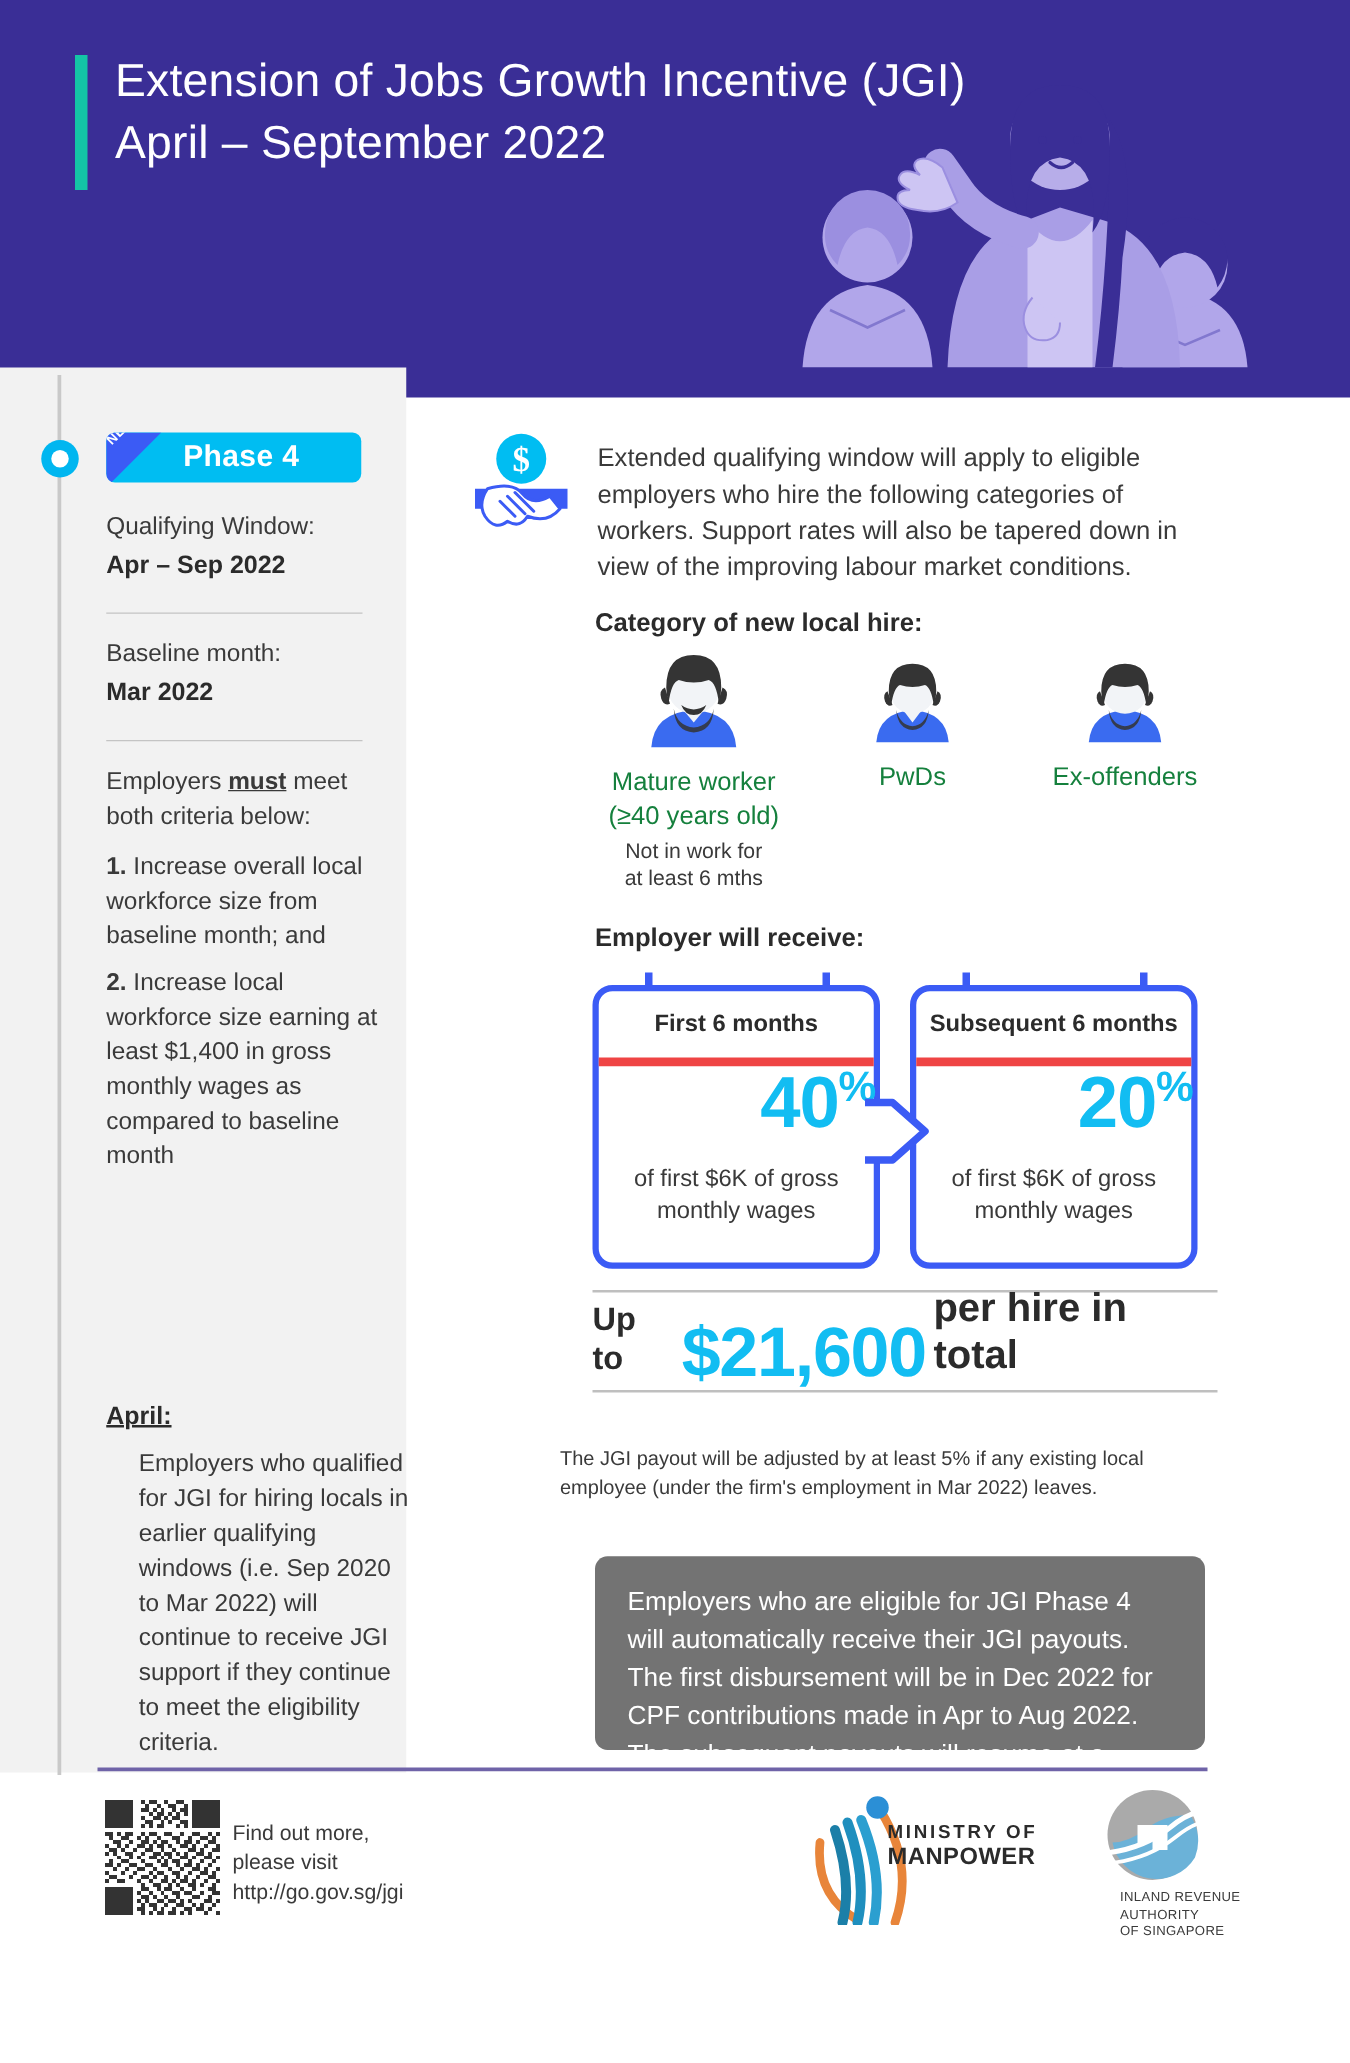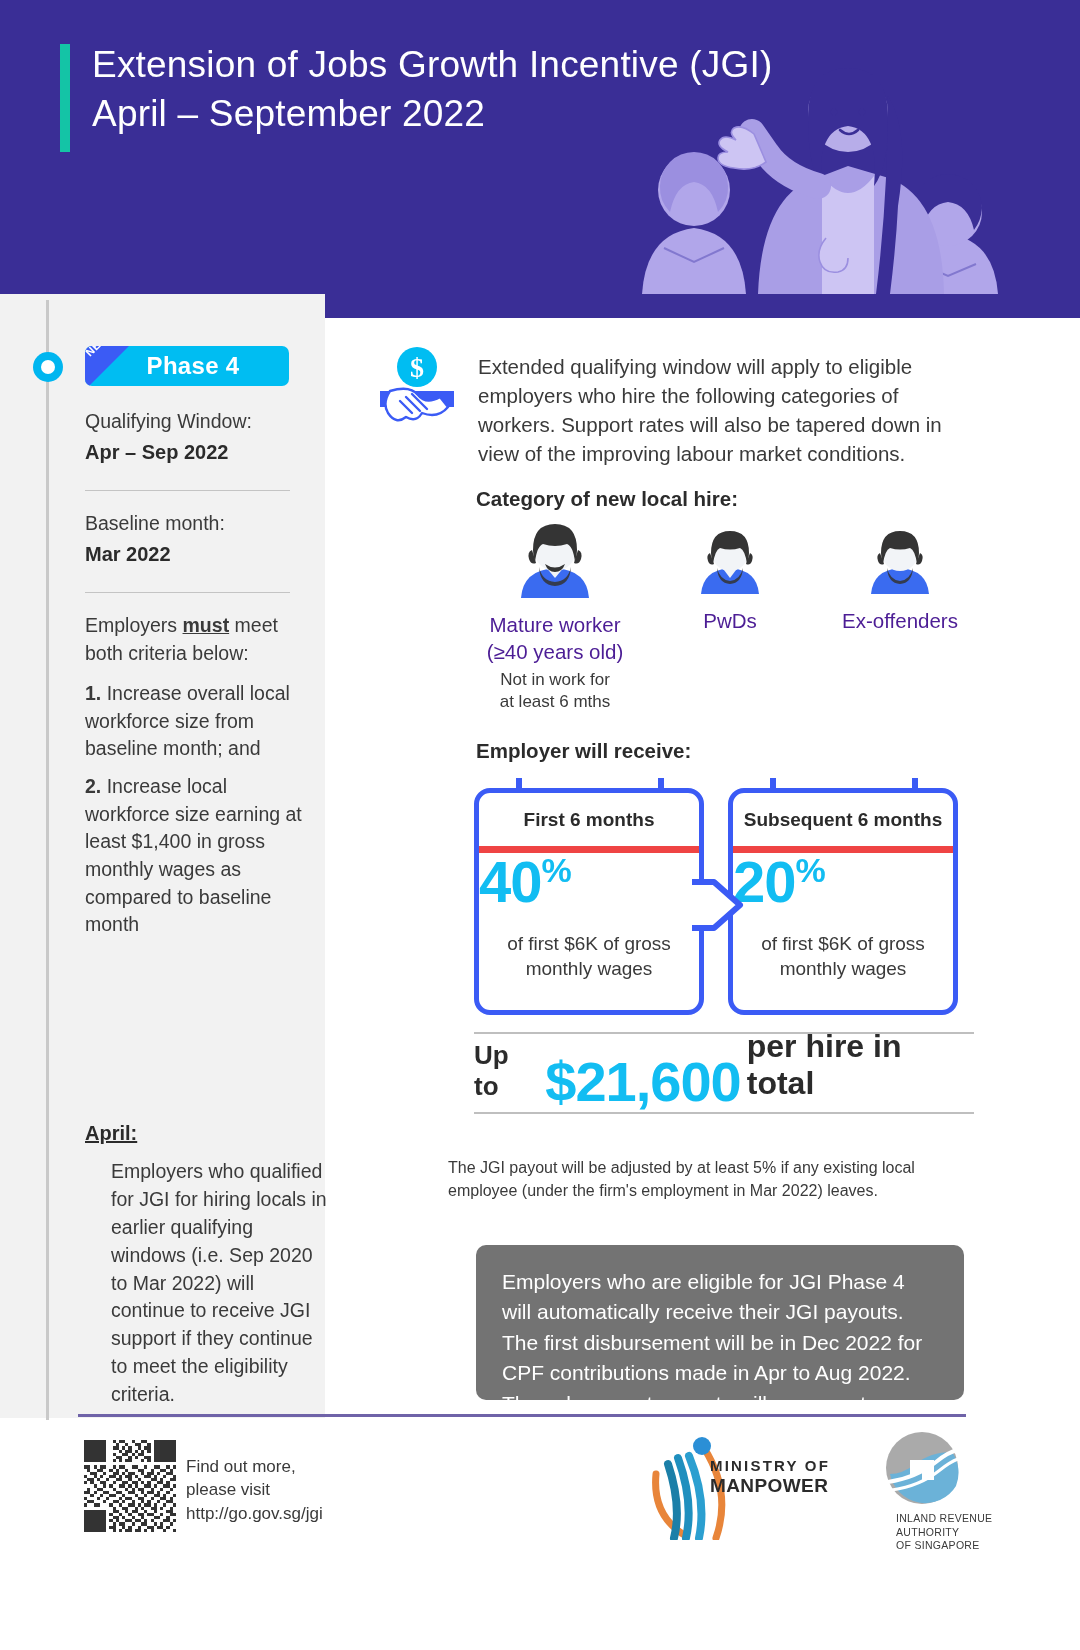--- a/index.html
+++ b/index.html
@@ -84,40 +84,40 @@
 
   
   .intro-icon{position:absolute;left:378px;top:345px;width:78px;height:78px;}
   .intro-text{position:absolute;left:478px;top:352px;width:500px;font-size:20.5px;line-height:1.42;}
 
   .cat-title{position:absolute;left:476px;top:487px;font-size:20.5px;font-weight:bold;color:#2b2b2b;}
 
   .persons{position:absolute;left:470px;top:520px;width:520px;height:200px;}
   .person{position:absolute;width:170px;text-align:center;}
   .person .av{width:84px;height:78px;margin:0 auto;}
-  .person .nm{font-size:20.5px;color:#4c1d95;line-height:1.3;margin-top:10px;}
+  .person .nm{font-size:20.5px;color:#15803d;line-height:1.3;margin-top:10px;}
   .person .sub{font-size:17px;color:#3a3a3a;line-height:1.28;margin-top:4px;}
 
   .recv-title{position:absolute;left:476px;top:739px;font-size:20.5px;font-weight:bold;color:#2b2b2b;}
 
   .boxwrap{position:absolute;left:474px;top:778px;width:500px;height:240px;}
   .paybox{
     position:absolute;top:10px;width:230px;height:227px;
     border:5px solid #3b5bf5;border-radius:16px;box-sizing:border-box;background:#ffffff;
   }
   .paybox.b1{left:0;}
   .paybox.b2{left:254px;}
   .paybox .bhead{
     position:absolute;left:0;top:0;width:100%;height:60px;
     display:flex;align-items:center;justify-content:center;
     font-size:19px;font-weight:bold;color:#2b2b2b;
     border-bottom:7px solid #ef4444;box-sizing:border-box;
   }
   .paybox .pct{
-    position:absolute;left:0;top:60px;width:100%;text-align:left;
+    position:absolute;left:0;top:60px;width:100%;text-align:right;
     font-size:58px;font-weight:bold;color:#12bdf2;line-height:1;letter-spacing:-1px;
   }
   .paybox .pct sup{font-size:34px;vertical-align:super;letter-spacing:-2px;}
   .paybox .desc{
     position:absolute;left:0;top:138px;width:100%;text-align:center;
     font-size:19px;color:#3a3a3a;line-height:1.32;
   }
   .ticks{position:absolute;top:0;width:230px;height:22px;}
   .ticks.t1{left:0;} .ticks.t2{left:254px;}
   .tick{position:absolute;top:0;width:6px;height:22px;background:#3b5bf5;}

